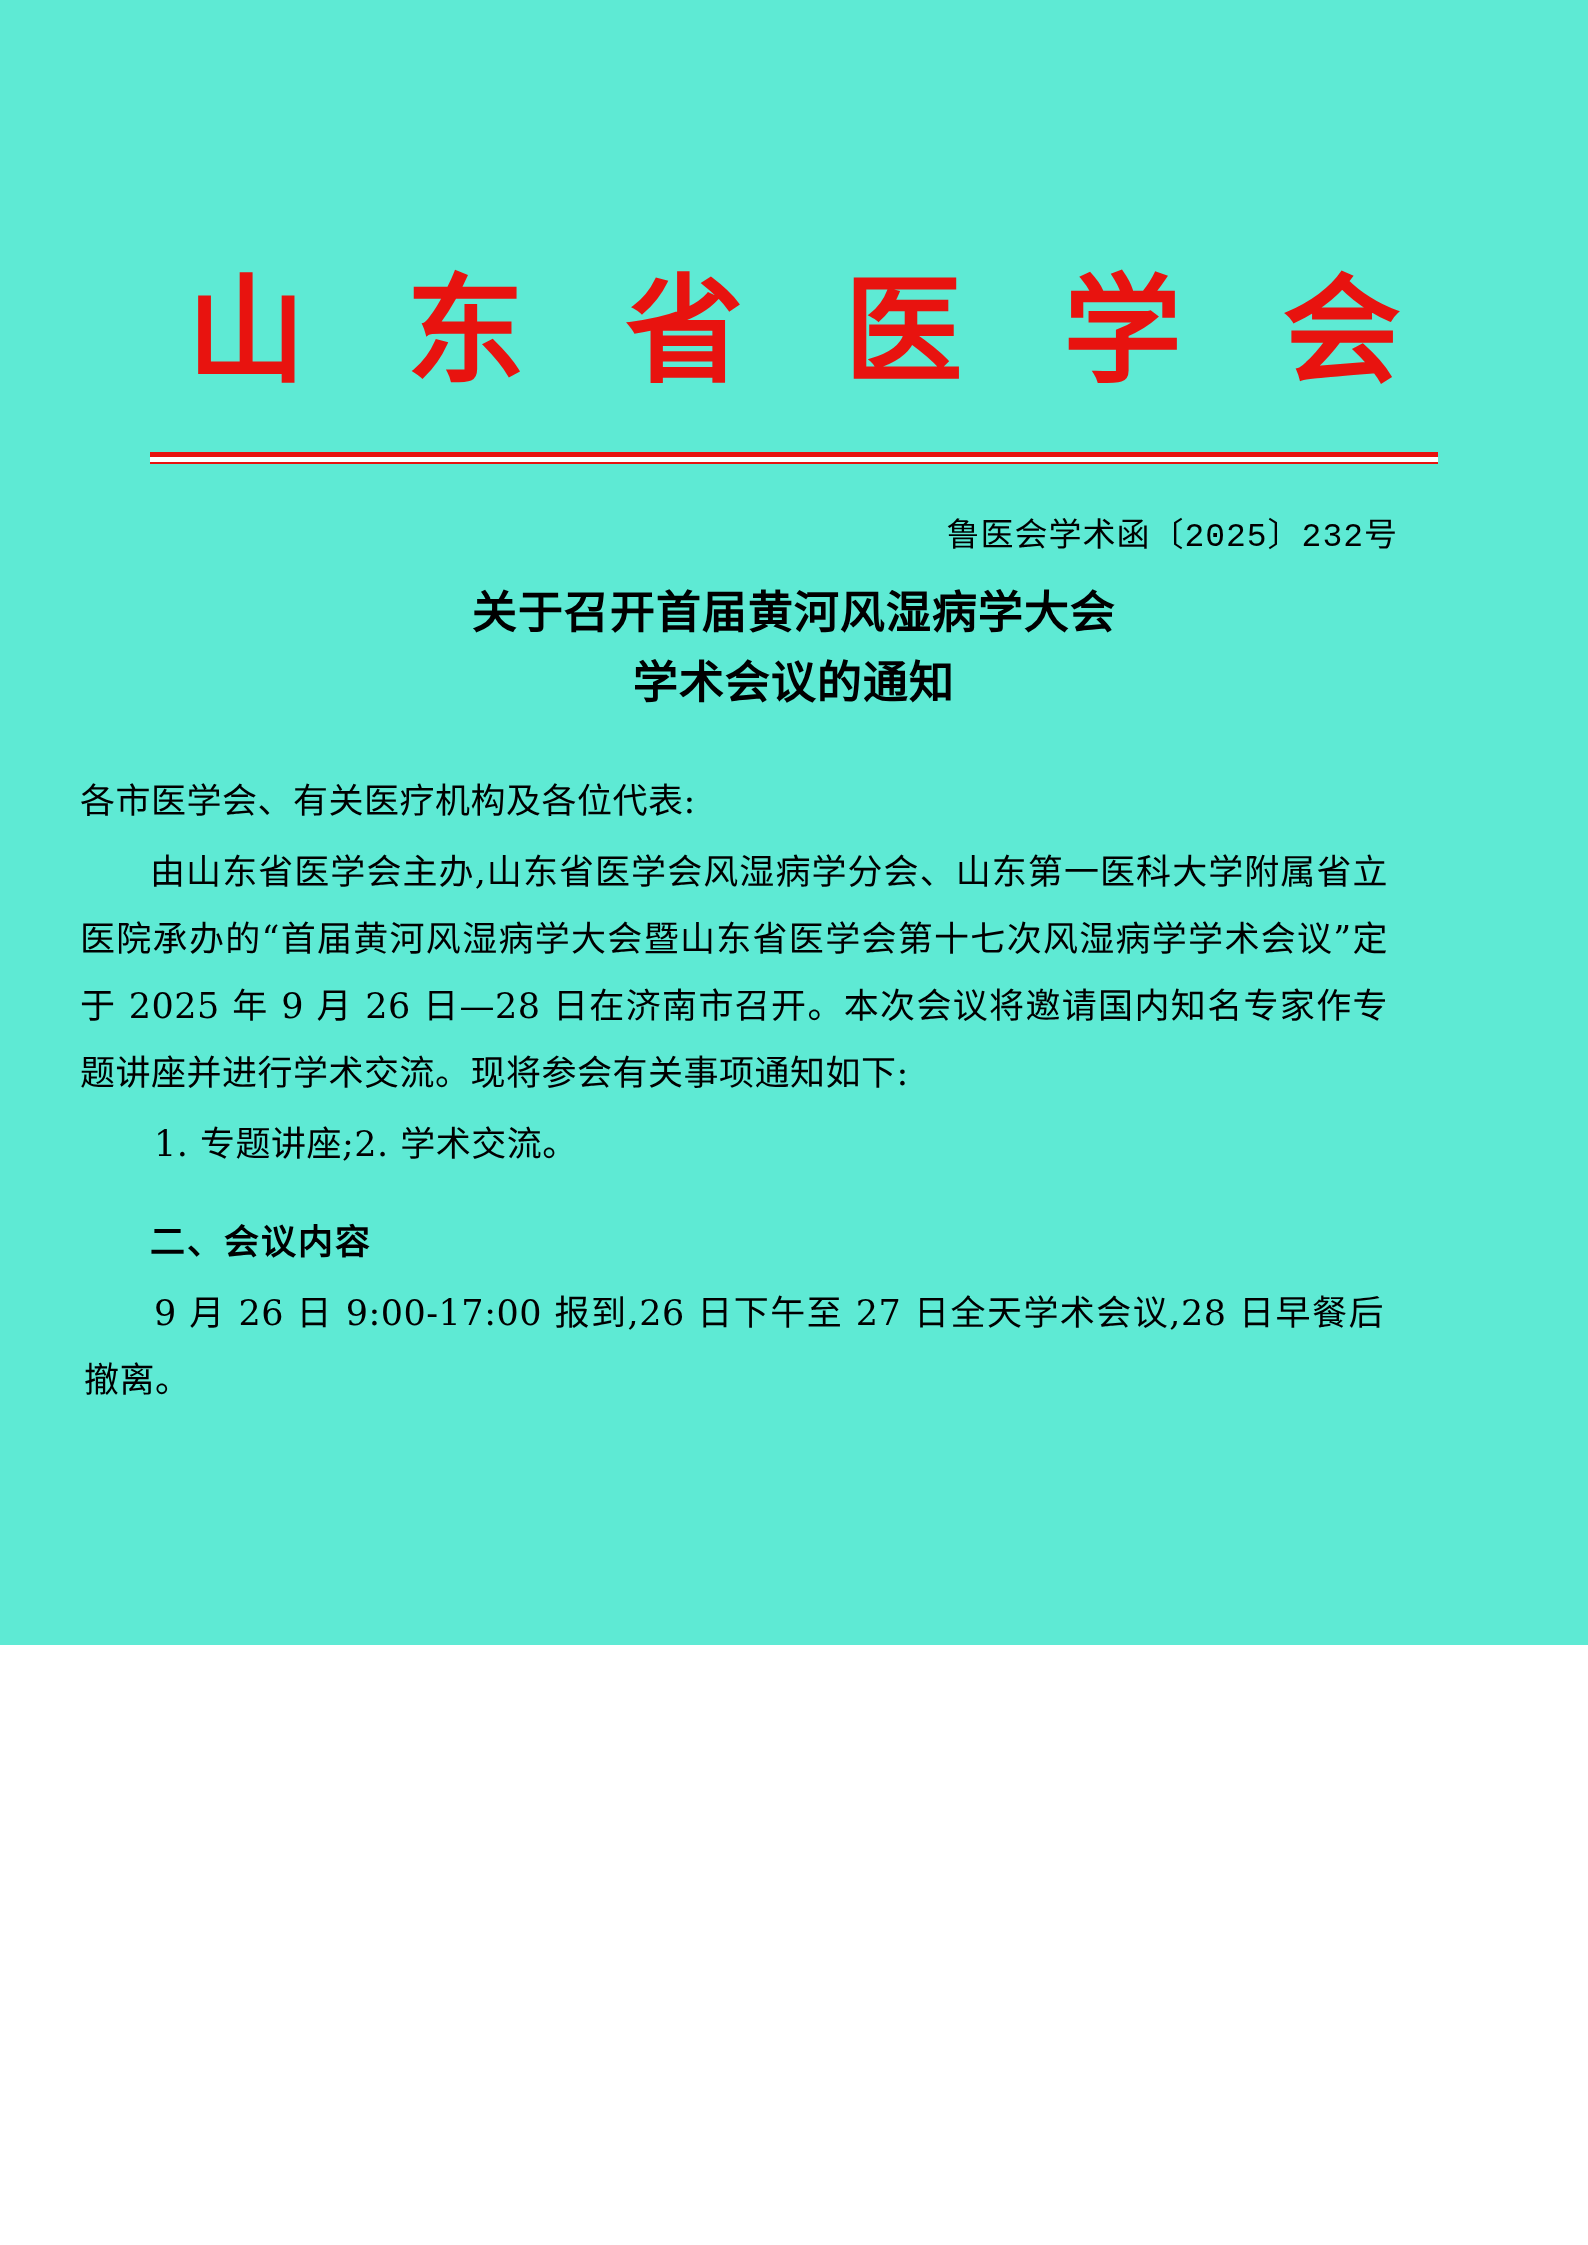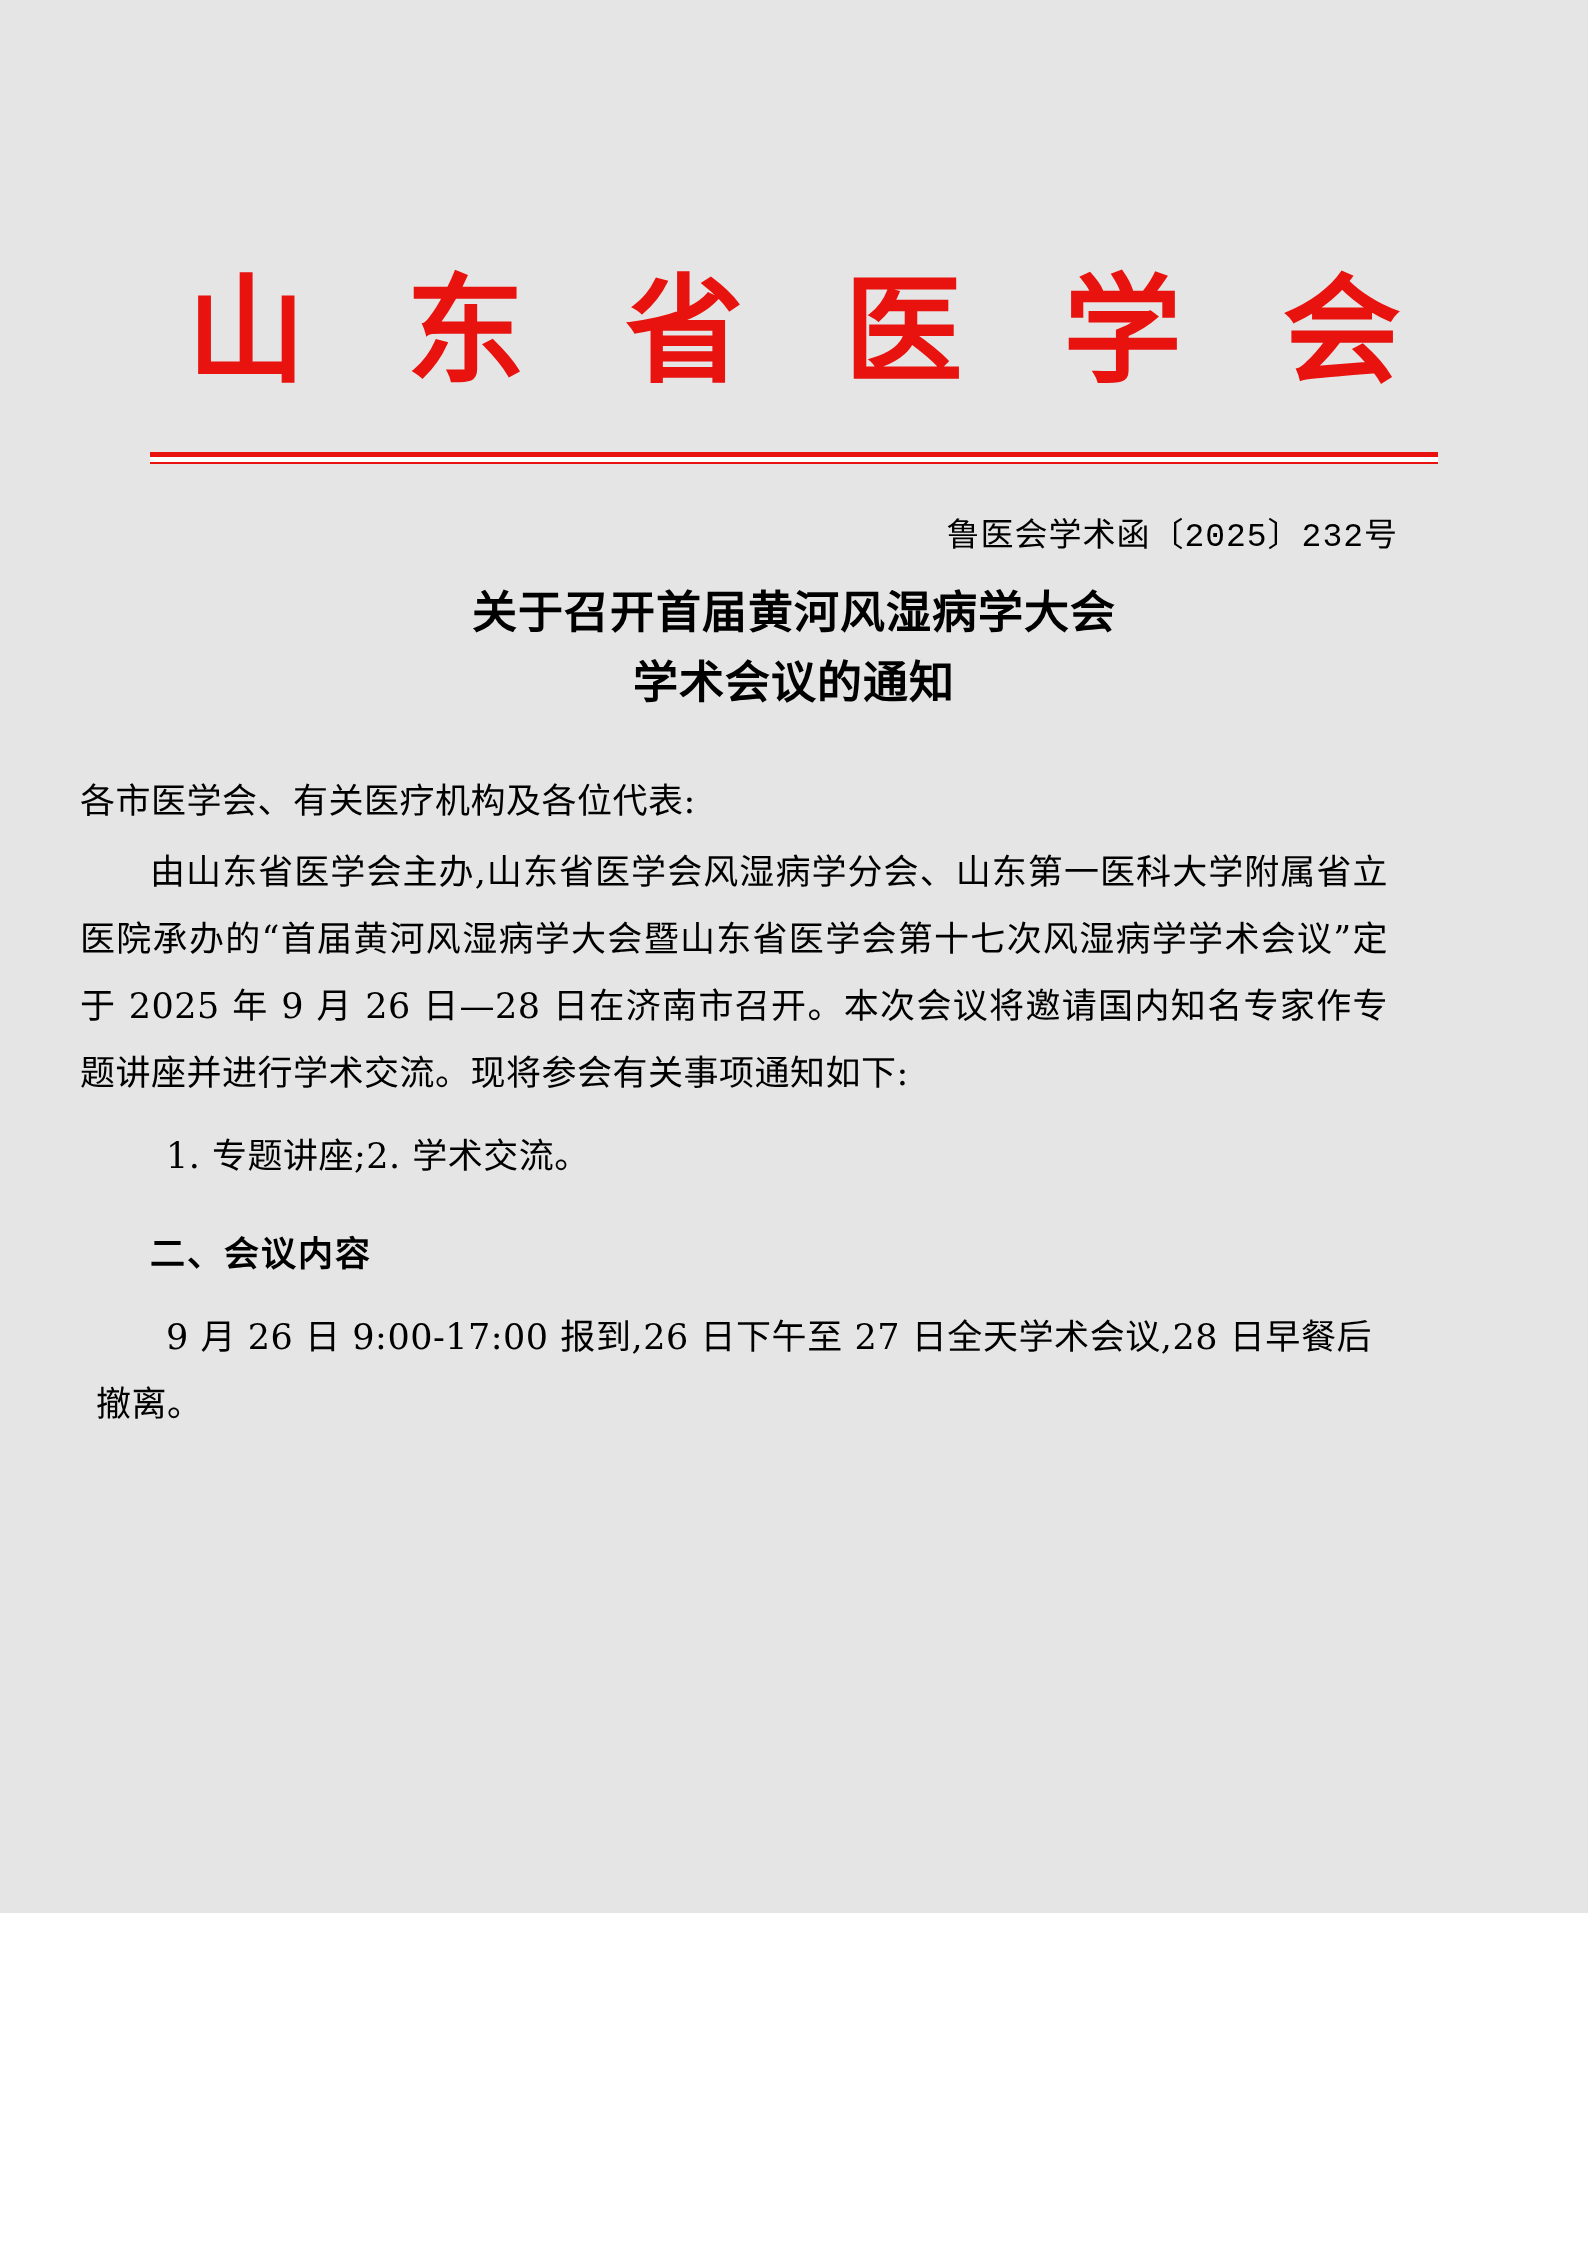--- a/index.html
+++ b/index.html
@@ -10,23 +10,23 @@
   }
 
   body {
     font-family: "DejaVu Serif", "Liberation Serif", serif;
     color: #000000;
   }
 
   .page {
     position: relative;
     width: 1588px;
-    height: 1913px;
+    height: 1645px;
     margin: 0 auto;
-    background: #e5e5e5;
+    background: #5eead4;
     box-sizing: border-box;
     overflow: hidden;
   }
 
   
   .letterhead {
     padding-top: 272px;
     text-align: center;
   }
 
@@ -111,21 +111,21 @@
   .section-heading {
     margin: 30px 0 4px 0;
     font-family: "DejaVu Sans", "Liberation Sans", sans-serif;
     font-weight: 700;
     font-size: 35px;
     text-indent: 70px;
     letter-spacing: 2px;
   }
 
   .section-text {
-    margin: 16px;
+    margin: 4px;
     text-indent: 70px;
     text-align: justify;
   }
 </style>
 </head>
 <body>
 
 <div class="page">
 
   <div class="letterhead">

